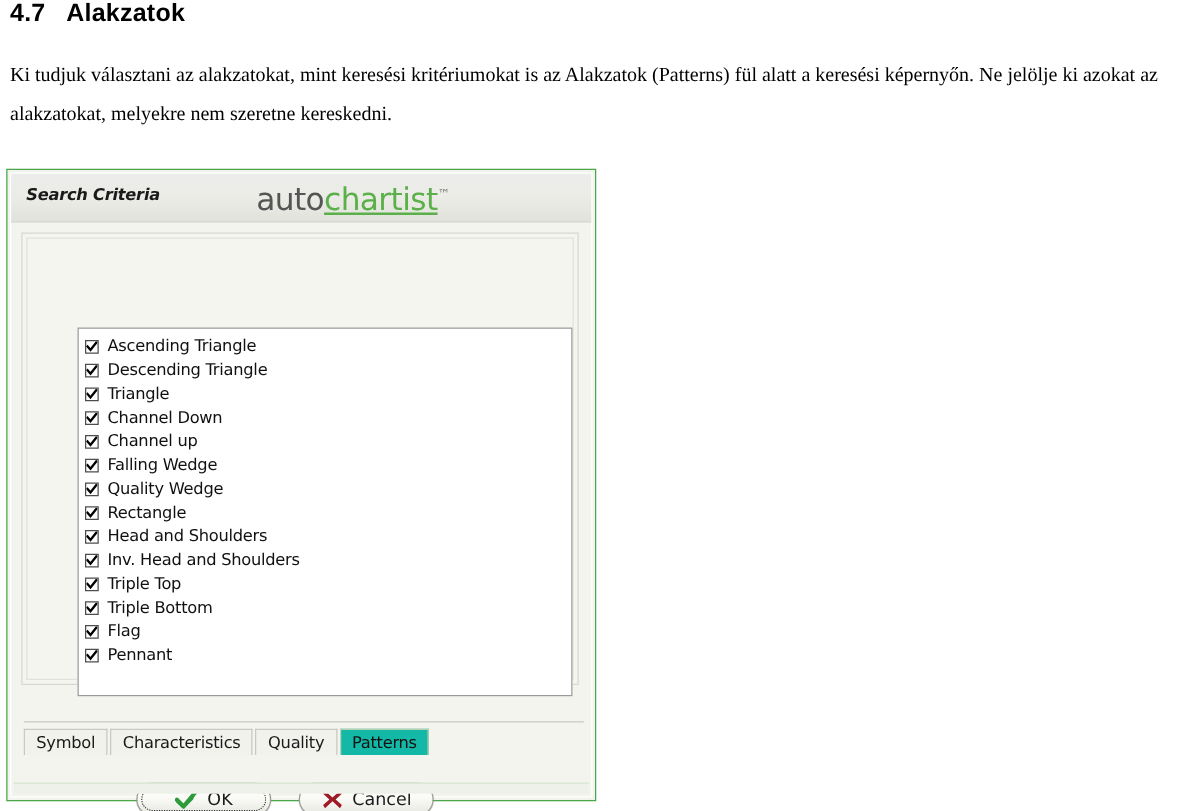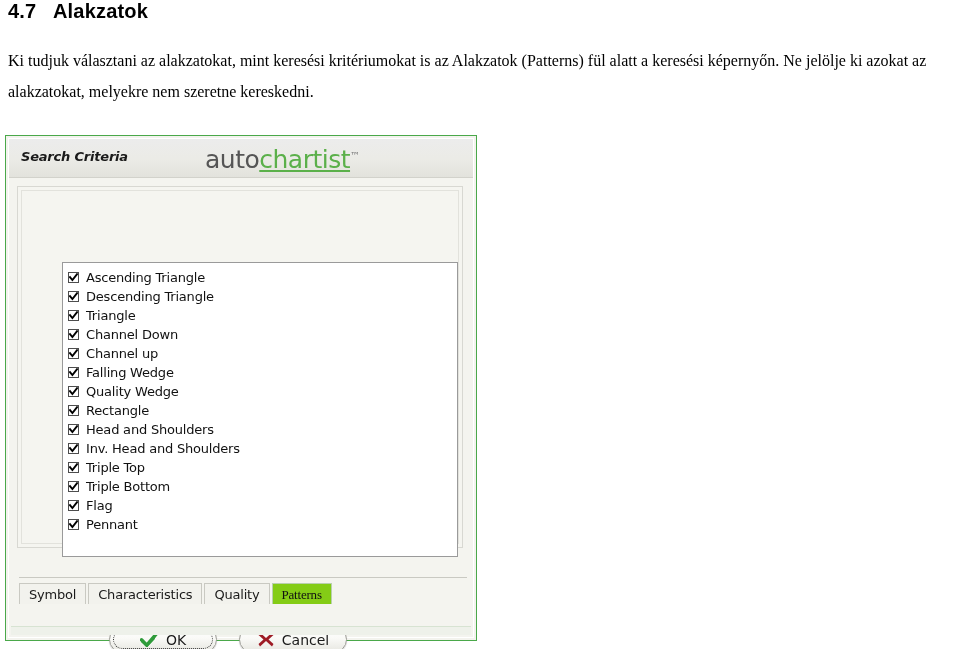--- a/index.html
+++ b/index.html
@@ -191,24 +191,23 @@
     color: #1a1a1a;
     letter-spacing: -0.2px;
     background: #f2f2ed;
     border: 1px solid #c9c9c2;
     border-bottom: none;
     margin-right: 2px;
     white-space: nowrap;
     box-sizing: border-box;
   }
   .tab.active {
-    background: #84cc16;
+    background: #14b8a6;
     border-color: #b9cfae;
     color: #111111;
-    font-family: Liberation Serif, serif;
   }
   .tab-underline {
     position: absolute;
     left: 10px;
     top: 399px;
     width: 448px;
     height: 1px;
     background: #c9c9c2;
   }
 

